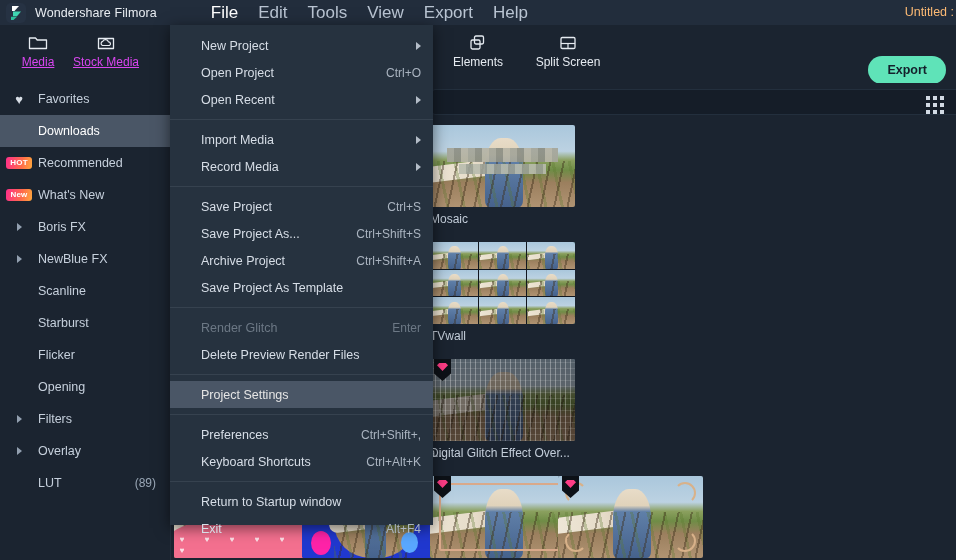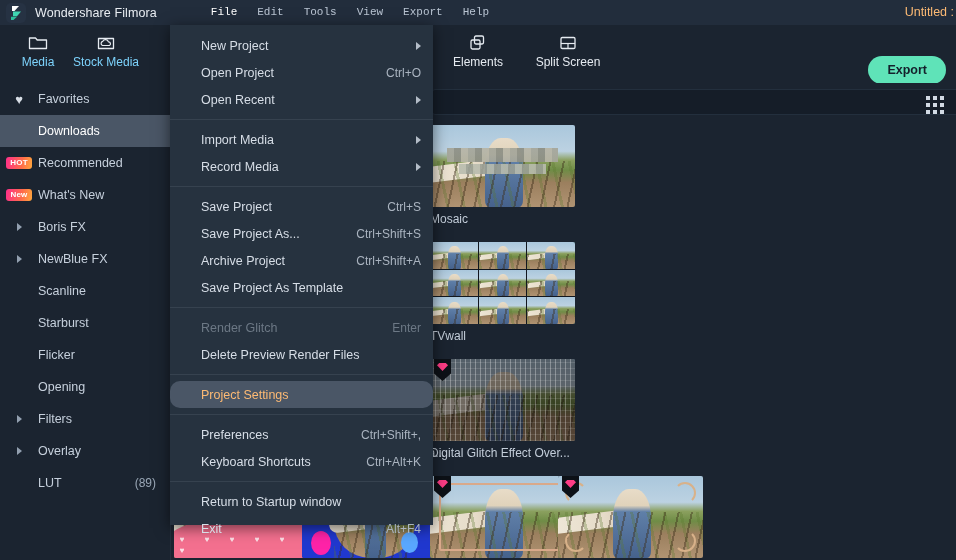--- a/index.html
+++ b/index.html
@@ -27,36 +27,36 @@
     position: absolute; left: 4px; top: 3px;
     width: 12px; height: 14px;
   }
   .app-title {
     margin-left: 9px; color: #e9edf2; font-size: 12.5px;
     letter-spacing: .1px; white-space: nowrap;
   }
   .menubar { display: flex; margin-left: 44px; align-items: center; height: 25px; }
   .menu-top {
     padding: 0 10px; height: 25px; line-height: 25px;
-    color: #b9c4d2; font-size: 11px; cursor: default; white-space: nowrap; font-family: Liberation Mono, monospace;
+    color: #b9c4d2; font-size: 17px; cursor: default; white-space: nowrap;
   }
   .menu-top.active { color: #ffffff; }
   .doc-title {
     position: absolute; right: 0px; top: 0; height: 25px; line-height: 25px;
     color: #fdba74; font-size: 12.5px; white-space: nowrap; padding-right: 2px;
   }
 
   
   .tabstrip {
     position: absolute; top: 25px; left: 0; width: 170px; height: 58px;
     background: #1b2430; display: flex; align-items: flex-start;
   }
   .tabitem {
     width: 68px; padding-top: 7px; text-align: center;
-    color: #7dd3fc; font-size: 12px; cursor: default;
+    color: #d946ef; font-size: 12px; cursor: default; text-decoration: underline;
   }
   .tabitem.media { margin-left: 4px; }
   .tabitem .ico { height: 22px; display: flex; align-items: center; justify-content: center; }
   .tabitem .lbl { margin-top: 1px; white-space: nowrap; }
 
   
   .toolbar {
     position: absolute; top: 25px; left: 170px; width: 786px; height: 58px;
     background: #1b2430;
   }
@@ -241,21 +241,21 @@
   .dropdown {
     position: absolute; left: 170px; top: 25px; width: 263px; height: 500px;
     background: #26323f;
     box-shadow: 0 3px 14px rgba(0,0,0,.55);
     z-index: 50; padding: 7px 0 6px 0;
   }
   .mi {
     position: relative; height: 27px; display: flex; align-items: center;
     color: #d7dee7; font-size: 12.5px; cursor: default; padding: 0 12px 0 31px;
   }
-  .mi.hl { background: #4a5666; color: #fdba74; border-radius: 10px; }
+  .mi.hl { background: #4a5666; color: #e5e5e5; }
   .mi.disabled { color: #6c7885; }
   .mi .mlabel { flex: 1; white-space: nowrap; }
   .mi .mkey { color: #aab4c0; font-size: 12px; white-space: nowrap; }
   .mi.disabled .mkey { color: #6c7885; text-align: center; }
   .mi .marrow {
     width: 0; height: 0;
     border-left: 5px solid #b4bdc8;
     border-top: 4px solid transparent;
     border-bottom: 4px solid transparent;
   }

